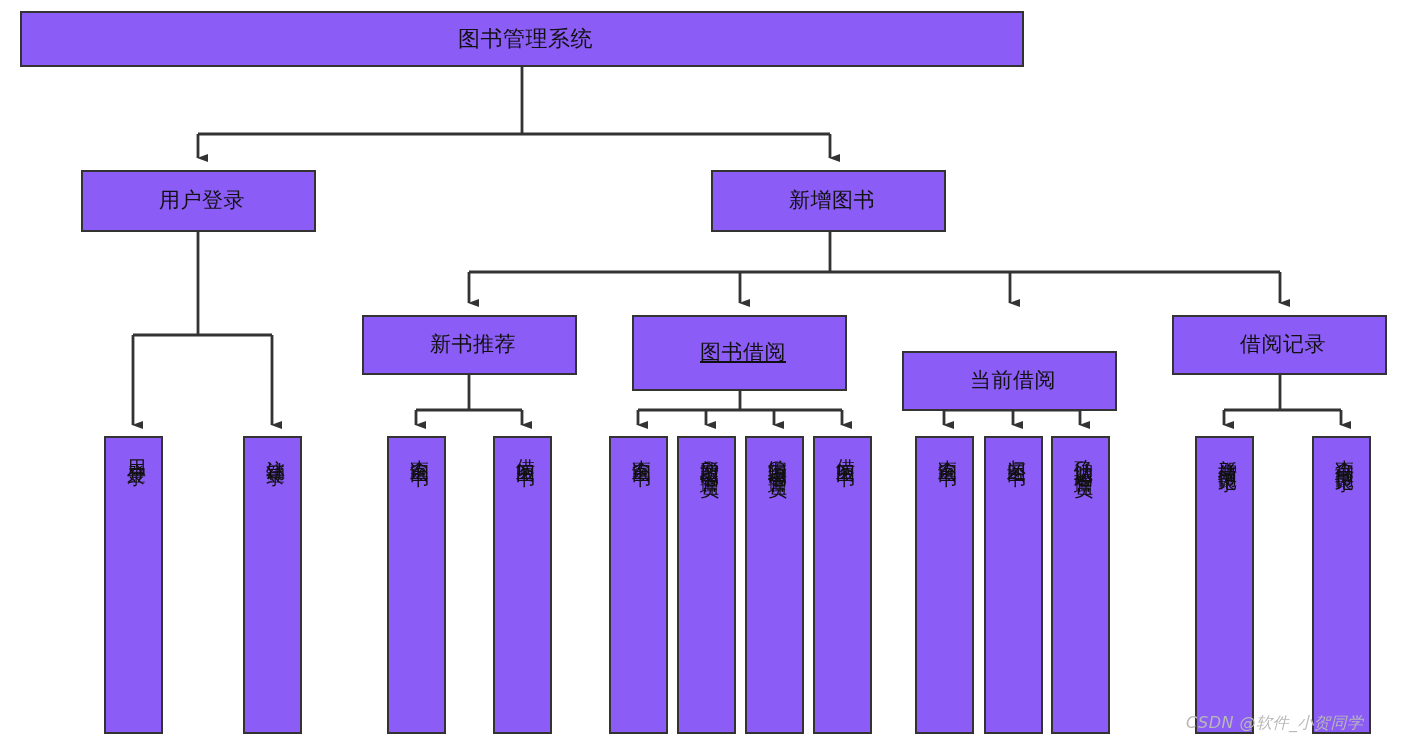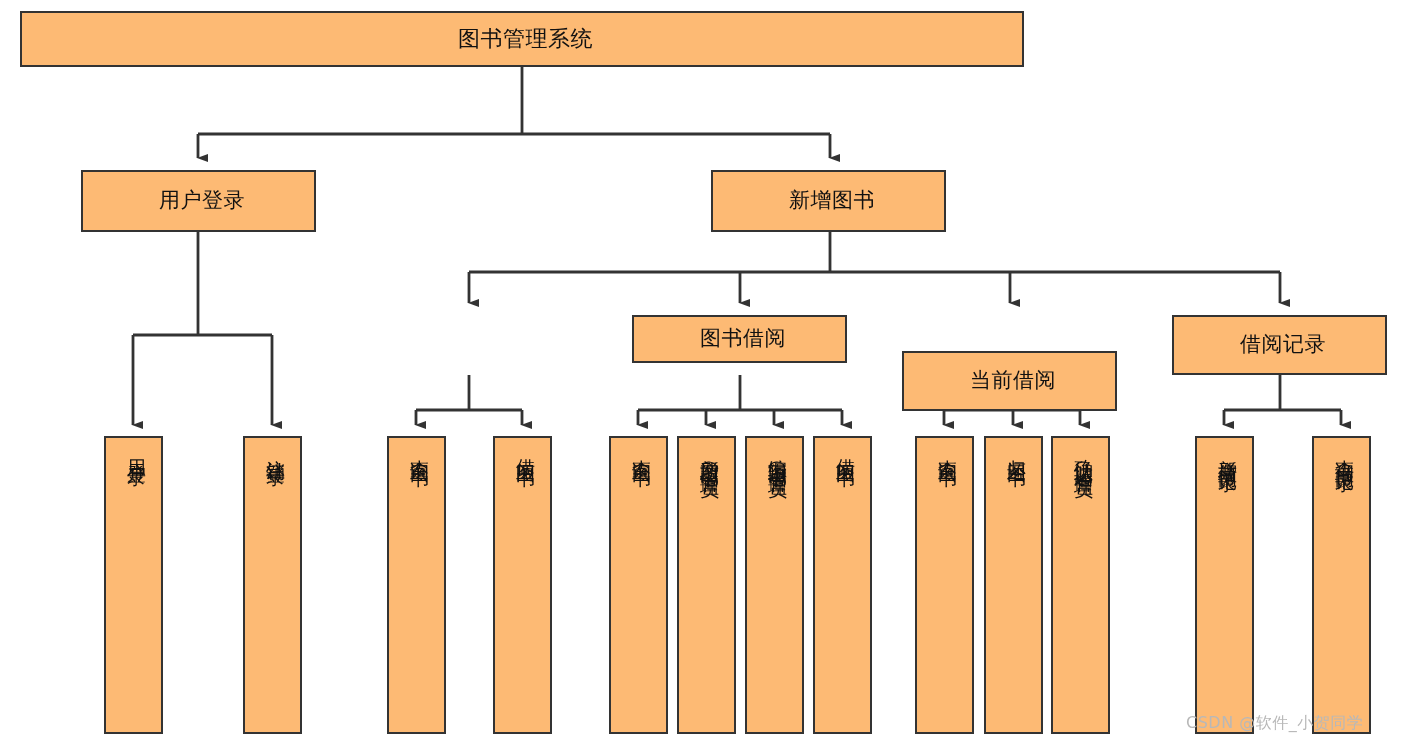--- a/index.html
+++ b/index.html
@@ -9,21 +9,21 @@
     background:#ffffff;
     font-family:"DejaVu Sans","Liberation Sans",sans-serif;
     overflow:hidden;
     position:relative;
   }
   #diagram{position:absolute;left:0;top:0;width:1405px;height:747px;}
   svg.links{position:absolute;left:0;top:0;width:1405px;height:747px;pointer-events:none;}
   .node{
     position:absolute;
     box-sizing:border-box;
-    background:#fdba74;
+    background:#8b5cf6;
     border:2.5px solid #333333;
     display:flex;
     align-items:center;
     justify-content:center;
     color:#111111;
     z-index:2;
     padding-left:7px;
   }
   .node .label{
     display:block;
@@ -55,20 +55,21 @@
   }
   .watermark{
     position:absolute;
     left:1186px;top:713px;
     font-size:16px;
     color:#b8b8b8;
     letter-spacing:0.5px;
     white-space:nowrap;
     z-index:3;
     font-family:"DejaVu Sans","Liberation Sans",sans-serif;
+    font-style:italic;
   }
 </style>
 </head>
 <body>
 
 <div id="diagram">
 
   <svg class="links" viewBox="0 0 1405 747" xmlns="http://www.w3.org/2000/svg">
     <defs>
       <marker id="arrow" markerWidth="10" markerHeight="11" refX="4" refY="10" orient="auto" markerUnits="userSpaceOnUse">
@@ -123,21 +124,24 @@
     <span class="label">图书管理系统</span>
   </div>
 
   <div class="node horiz" style="left:81px;top:170px;width:235px;height:62px;">
     <span class="label">用户登录</span>
   </div>
   <div class="node horiz" style="left:711px;top:170px;width:235px;height:62px;">
     <span class="label">新增图书</span>
   </div>
 
-  <div class="node horiz" style="left:632px;top:315px;width:215px;height:48px;">
+  <div class="node horiz" style="left:362px;top:315px;width:215px;height:60px;">
+    <span class="label">新书推荐</span>
+  </div>
+  <div class="node horiz" style="left:632px;top:315px;width:215px;height:76px;text-decoration:underline;">
     <span class="label">图书借阅</span>
   </div>
   <div class="node horiz" style="left:902px;top:315px;width:215px;height:60px;margin-top:36px;">
     <span class="label">当前借阅</span>
   </div>
   <div class="node horiz" style="left:1172px;top:315px;width:215px;height:60px;justify-content:center;">
     <span class="label">借阅记录</span>
   </div>
 
   <div class="node vert" style="left:104px;top:436px;width:59px;height:298px;">

